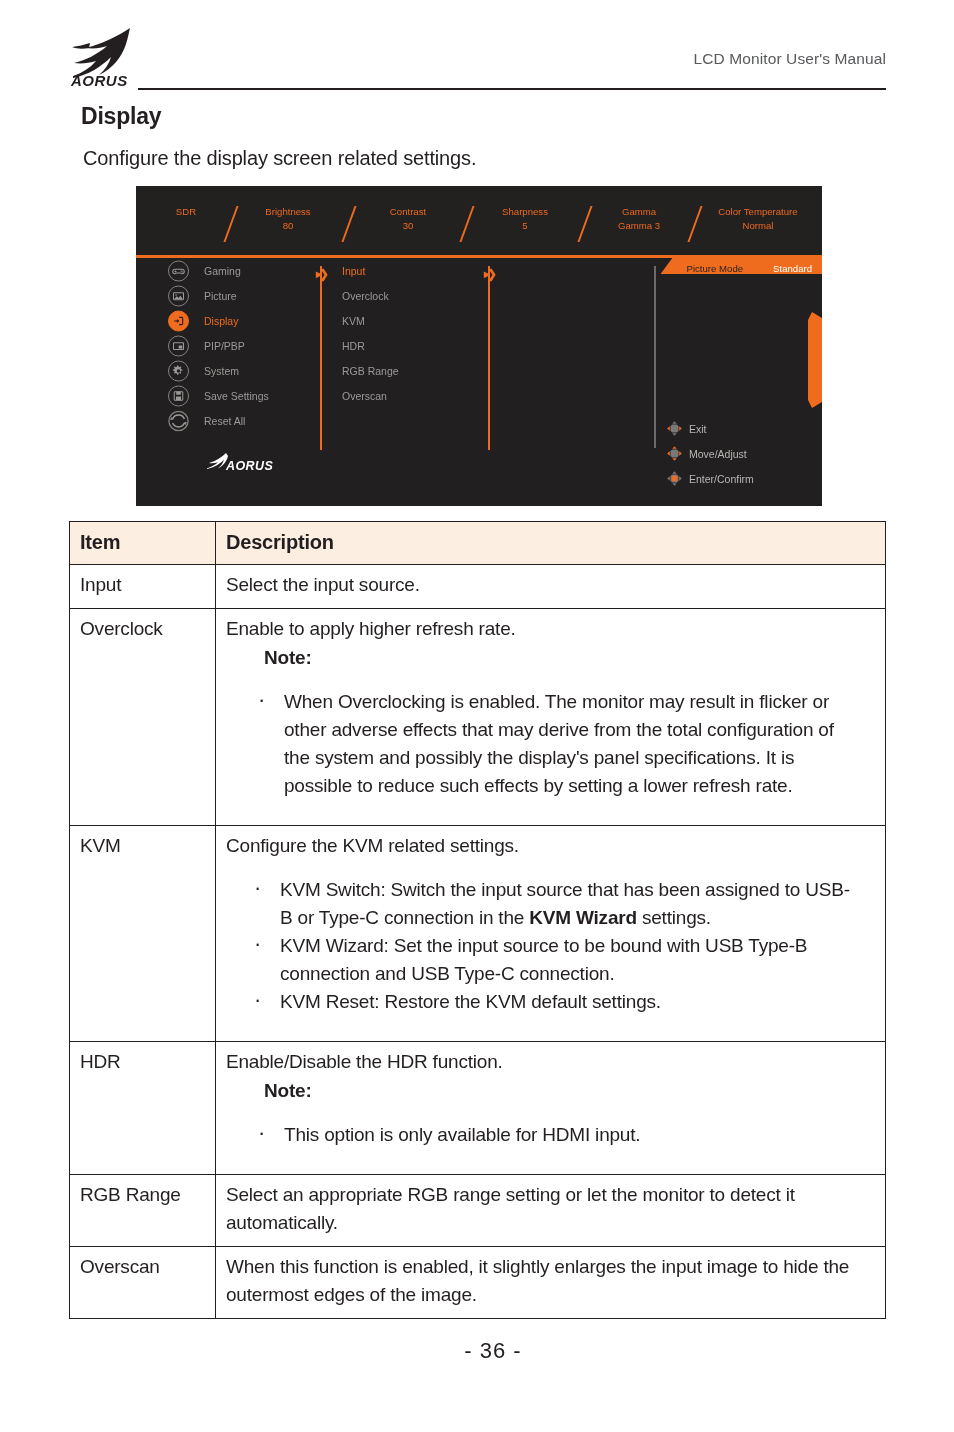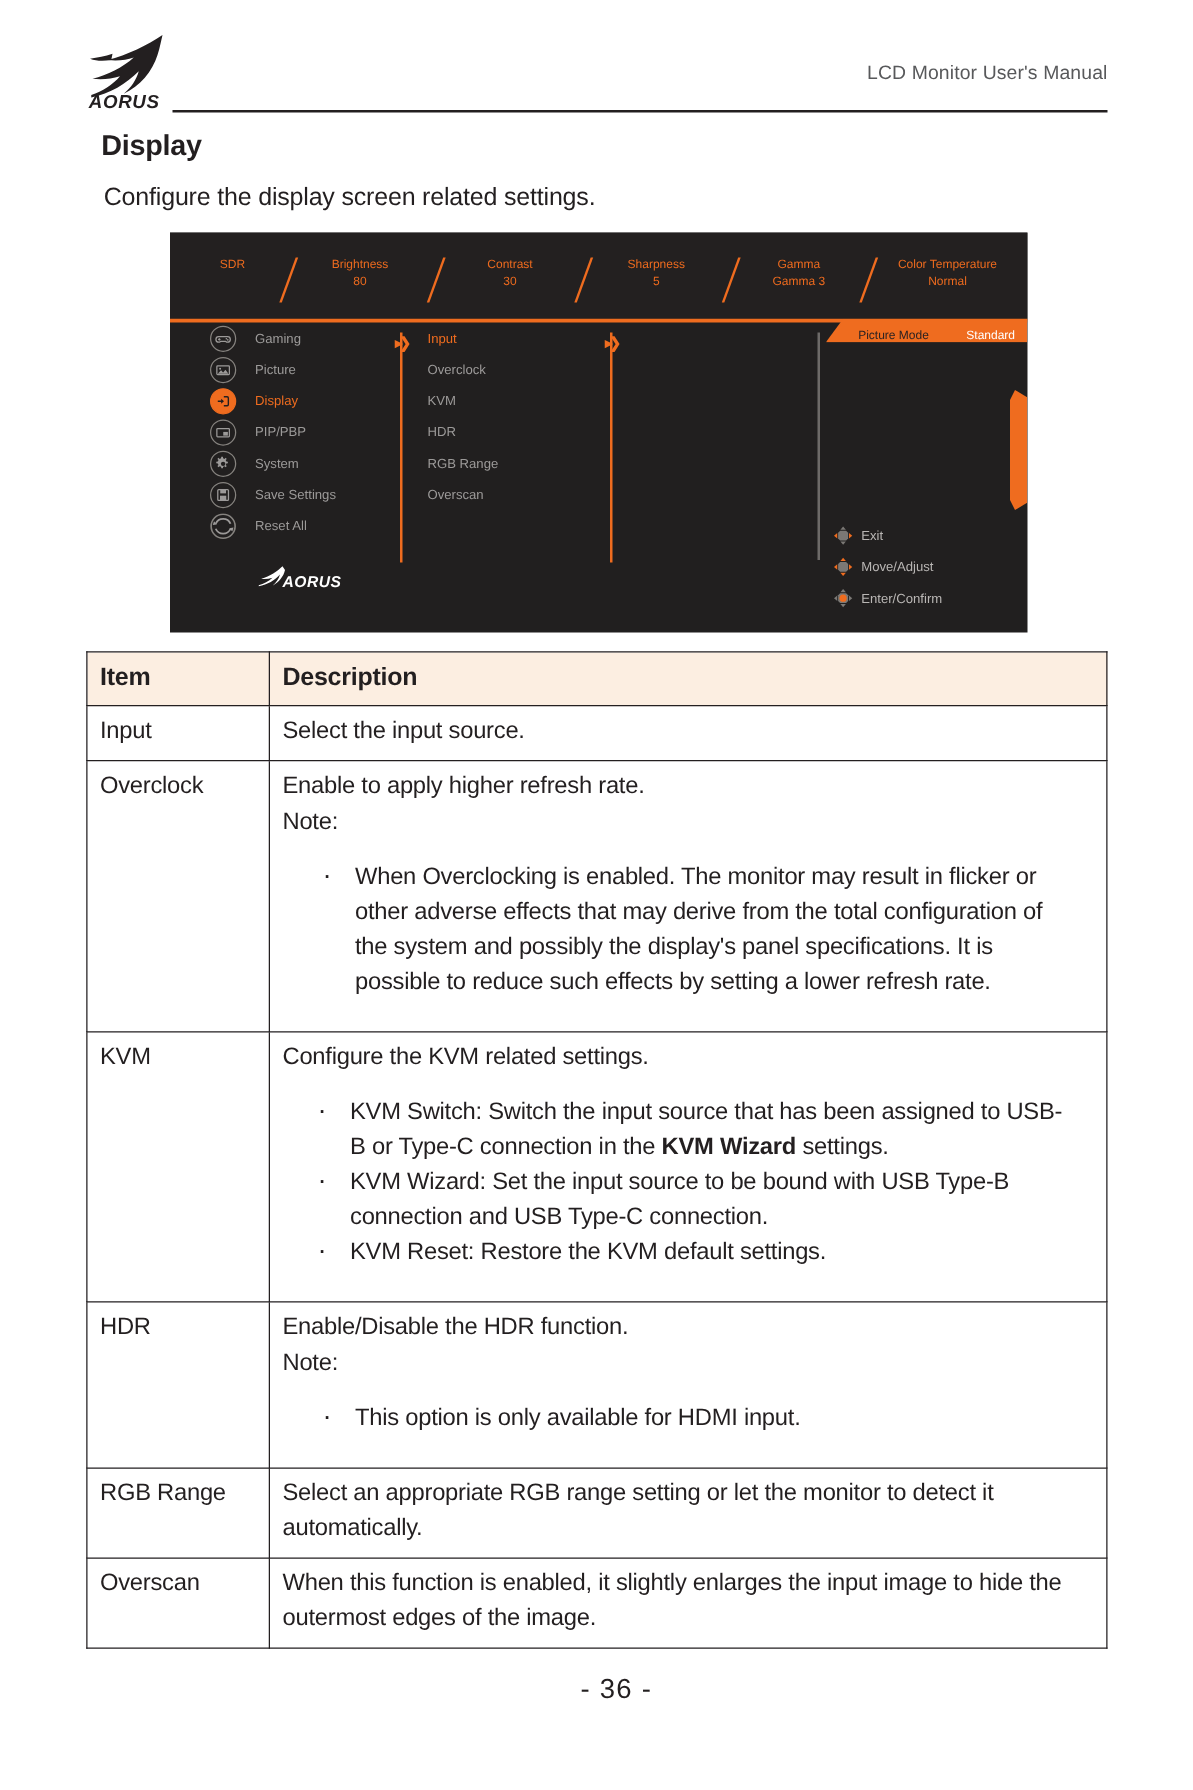--- a/index.html
+++ b/index.html
@@ -269,21 +269,22 @@
   }
   #spec-table thead th {
     background: #fceee1;
     font-weight: bold;
     font-size: 20px;
     padding-top: 6px;
     padding-bottom: 8px;
   }
   #spec-table col.c1 { width: 146px; }
   .note-head {
-    font-weight: normal;
+    font-weight: bold;
+    margin-left: 38px;
     margin-top: 1px;
   }
   ul.bullets {
     margin: 16px;
     padding: 0;
     list-style: none;
   }
   ul.bullets li {
     position: relative;
     padding-left: 42px;

